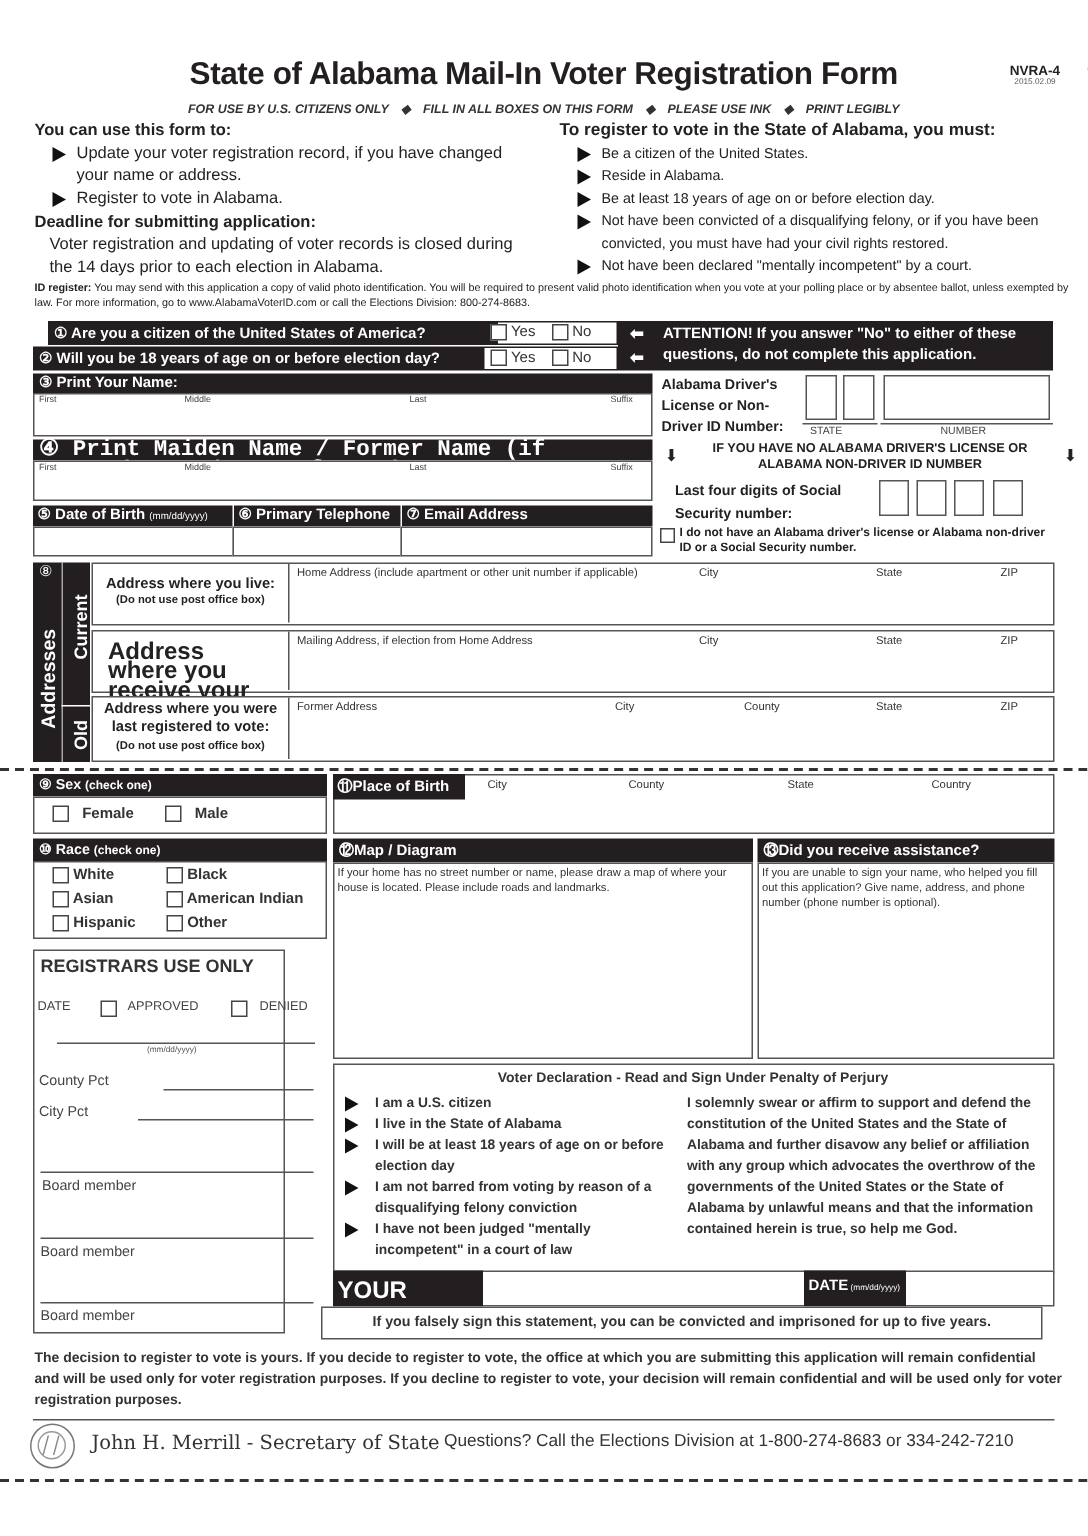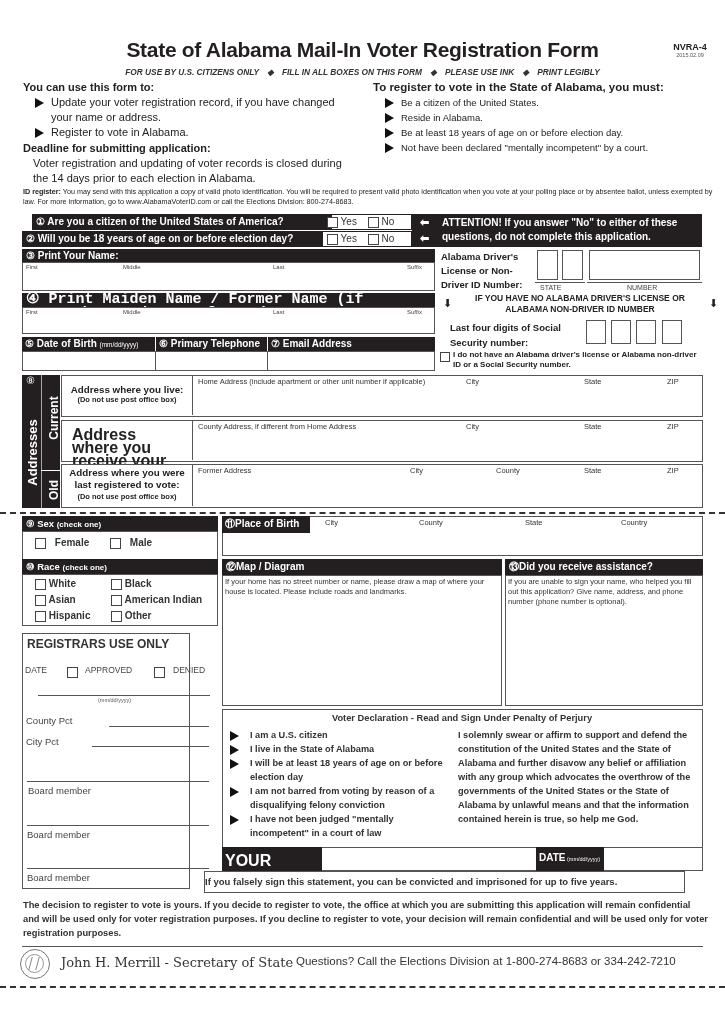--- a/index.html
+++ b/index.html
@@ -46,20 +46,21 @@
   <div style="font-weight:bold;margin-top:1px;">Deadline for submitting application:</div>
   <div style="margin-left:10px;">Voter registration and updating of voter records is closed during the 14 days prior to each election in Alabama.</div>
 </div>
 
 <div class="abs" style="left:373px;top:80px;width:335px;font-size:11px;line-height:15px;">
   <div style="font-weight:bold;font-size:11.5px;">To register to vote in the State of Alabama, you must:</div>
   <div style="font-size:9.5px;line-height:15px;">
     <div class="bul" style="margin-left:12px;"><span class="tri"></span><span>Be a citizen of the United States.</span></div>
     <div class="bul" style="margin-left:12px;"><span class="tri"></span><span>Reside in Alabama.</span></div>
     <div class="bul" style="margin-left:12px;"><span class="tri"></span><span>Be at least 18 years of age on or before election day.</span></div>
+    <div class="bul" style="margin-left:12px;"><span class="tri"></span><span>Not have been convicted of a disqualifying felony, or if you have been convicted, you must have had your civil rights restored.</span></div>
     <div class="bul" style="margin-left:12px;"><span class="tri"></span><span>Not have been declared "mentally incompetent" by a court.</span></div>
   </div>
 </div>
 
 <div class="abs" style="left:23px;top:187px;width:690px;font-size:7.2px;line-height:10px;color:#222;">
   <b>ID register:</b>
   <span>You may send with this application a copy of valid photo identification. You will be required to present valid photo identification when you vote at your polling place or by absentee ballot, unless exempted by law. For more information, go to www.AlabamaVoterID.com or call the Elections Division: 800-274-8683.</span>
 </div>
 
 <div class="abs blk" style="left:32px;top:214px;width:300px;height:16px;font-size:10px;padding:2px 4px;">① Are you a citizen of the United States of America?</div>
@@ -138,21 +139,21 @@
   <div class="abs" style="left:131px;top:0;width:508px;height:39px;">
     <span class="small" style="left:5px;top:1px;">Home Address (include apartment or other unit number if applicable)</span>
     <span class="small" style="left:273px;top:1px;">City</span>
     <span class="small" style="left:391px;top:1px;">State</span>
     <span class="small" style="left:474px;top:1px;">ZIP</span>
   </div>
 </div>
 <div class="box" style="left:61px;top:420px;width:642px;height:42px;">
   <div class="abs" style="left:0;top:0;width:131px;height:39px;border-right:1.5px solid #555;text-align:left;padding-top:7px;font-size:16px;font-weight:bold;line-height:13px;padding-left:10px;padding-right:10px;">Address where you receive your mail:</div>
   <div class="abs" style="left:131px;top:0;width:508px;height:39px;">
-    <span class="small" style="left:5px;top:1px;">County Address, if different from Home Address</span>
+    <span class="small" style="left:5px;top:1px;">Mailing Address, if election from Home Address</span>
     <span class="small" style="left:273px;top:1px;">City</span>
     <span class="small" style="left:391px;top:1px;">State</span>
     <span class="small" style="left:474px;top:1px;">ZIP</span>
   </div>
 </div>
 <div class="box" style="left:61px;top:464px;width:642px;height:44px;">
   <div class="abs" style="left:0;top:0;width:131px;height:41px;border-right:1.5px solid #555;text-align:center;padding-top:2px;line-height:12px;">
     <div style="font-size:9.8px;font-weight:bold;">Address where you were last registered to vote:</div>
     <div style="font-size:7.5px;font-weight:bold;">(Do not use post office box)</div>
   </div>
@@ -163,21 +164,21 @@
     <span class="small" style="left:391px;top:1px;">State</span>
     <span class="small" style="left:474px;top:1px;">ZIP</span>
   </div>
 </div>
 
 <div class="dash" style="top:512px;"></div>
 
 <div class="abs blk" style="left:22px;top:516px;width:196px;height:15px;font-size:9.5px;padding:0 4px;line-height:15px;">
   <span>⑨ Sex</span> <span style="font-size:8px;">(check one)</span>
 </div>
-<div class="box" style="left:22px;top:531px;width:196px;height:42px;font-size:10px;font-weight:bold;padding:5px 12px;color:#333;">
+<div class="box" style="left:22px;top:531px;width:196px;height:25px;font-size:10px;font-weight:bold;padding:5px 12px;color:#333;">
   <span class="cb"></span> <span style="margin-left:6px;">Female</span>
   <span class="cb" style="margin-left:18px;"></span> <span style="margin-left:6px;">Male</span>
 </div>
 
 <div class="abs blk" style="left:22px;top:559px;width:196px;height:15px;font-size:9.5px;padding:0 4px;line-height:15px;">
   <span>⑩ Race</span> <span style="font-size:8px;">(check one)</span>
 </div>
 <div class="box" style="left:22px;top:574px;width:196px;height:52px;font-size:10px;font-weight:bold;color:#333;">
   <div class="abs" style="left:12px;top:3px;"><span class="cb"></span> <span>White</span></div>
   <div class="abs" style="left:88px;top:3px;"><span class="cb"></span> <span>Black</span></div>
@@ -238,21 +239,21 @@
   <div class="abs" style="left:235px;top:18px;width:242px;font-size:9.2px;font-weight:bold;line-height:14px;color:#333;">I solemnly swear or affirm to support and defend the constitution of the United States and the State of Alabama and further disavow any belief or affiliation with any group which advocates the overthrow of the governments of the United States or the State of Alabama by unlawful means and that the information contained herein is true, so help me God.</div>
 </div>
 <div class="box" style="left:222px;top:847px;width:481px;height:24px;">
   <div class="abs blk" style="left:-1px;top:-1px;width:100px;height:24px;font-size:16px;padding:5px 3px;">YOUR SIGNATURE</div>
   <div class="abs" style="left:99px;top:0;width:214px;height:21px;"></div>
   <div class="abs blk" style="left:313px;top:-1px;width:68px;height:24px;font-size:10px;padding:5px 3px;white-space:nowrap;">
     <span>DATE</span><span style="font-size:5.5px;font-weight:normal;"> </span><span style="font-size:5.5px;font-weight:normal;">(mm/dd/yyyy)</span>
   </div>
   <div class="abs" style="left:381px;top:0;width:97px;height:21px;"></div>
 </div>
-<div class="box" style="left:204px;top:871px;width:481px;height:22px;font-size:9.5px;font-weight:bold;color:#333;text-align:left;padding-top:4px;">If you falsely sign this statement, you can be convicted and imprisoned for up to five years.</div>
+<div class="box" style="left:214px;top:871px;width:481px;height:22px;font-size:9.5px;font-weight:bold;color:#333;text-align:center;padding-top:4px;">If you falsely sign this statement, you can be convicted and imprisoned for up to five years.</div>
 
 <div class="abs" style="left:23px;top:898px;width:685px;font-size:9.3px;font-weight:bold;line-height:14px;color:#333;">The decision to register to vote is yours.  If you decide to register to vote, the office at which you are submitting this application will remain confidential and will be used only for voter registration purposes.  If you decline to register to vote, your decision will remain confidential and will be used only for voter registration purposes.</div>
 <div class="line" style="left:22px;top:946px;width:681px;border-top:1.5px solid #555;"></div>
 
 <div class="abs" style="left:20px;top:949px;width:30px;height:30px;border:1.5px solid #777;border-radius:50%;">
   <div class="abs" style="left:4px;top:4px;width:19px;height:19px;border:1px solid #999;border-radius:50%;"></div>
   <div class="abs" style="left:9px;top:7px;width:8px;height:13px;border-left:1px solid #888;border-right:1px solid #888;transform:skewX(-15deg);"></div>
 </div>
 <div class="abs" style="left:61px;top:955px;font-family:'DejaVu Serif', serif;font-size:13px;color:#333;">John H. Merrill - Secretary of State</div>
 <div class="abs" style="left:296px;top:955px;font-size:11.5px;color:#333;">Questions? Call the Elections Division at 1-800-274-8683 or 334-242-7210</div>

